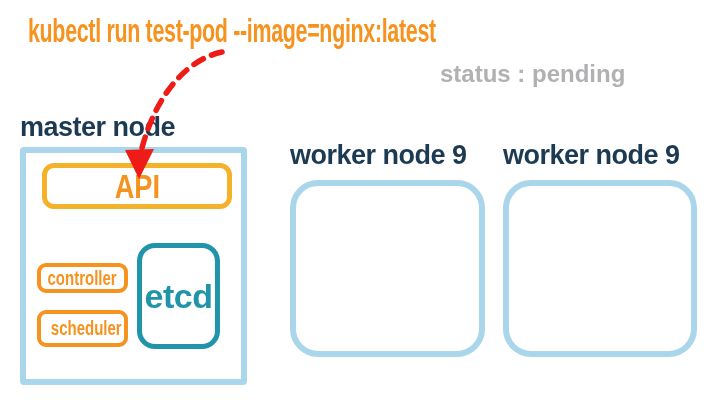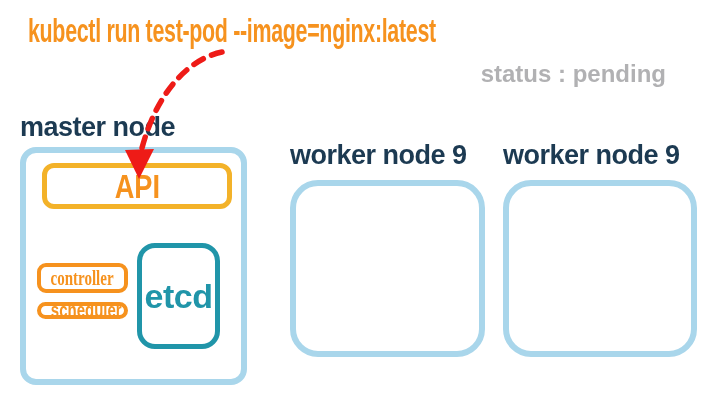--- a/index.html
+++ b/index.html
@@ -30,38 +30,38 @@
     font-size:34px;line-height:40px;letter-spacing:-0.5px;
     color:var(--command-orange);
     white-space:nowrap;
     transform:scaleX(0.63);
     transform-origin:left center;
   }
   .status{
     position:absolute;left:440px;top:59px;width:226px;
     font-size:24px;line-height:30px;
     color:var(--status-gray);
-    text-align:right;
+    text-align:left;
     white-space:nowrap;
   }
   
   .node-label{
     position:absolute;
     font-size:27px;line-height:32px;letter-spacing:-0.5px;
     color:var(--label-navy);
     white-space:nowrap;
   }
   .master-label{left:20px;top:111px;width:227px;}
   .worker1-label{left:290px;top:139px;width:195px;}
   .worker2-label{left:503px;top:139px;width:194px;}
   
   .node-box{
     position:absolute;
     border:6px solid var(--node-border-blue);
-    border-radius:16px;
+    border-radius:4px;
     background:#ffffff;
   }
   .master-box{left:20px;top:147px;width:227px;height:238px;}
   .worker1-box{left:290px;top:180px;width:195px;height:177px;border-radius:28px;}
   .worker2-box{left:503px;top:180px;width:194px;height:177px;border-radius:28px;}
   
   .component{
     position:absolute;
     display:flex;align-items:center;justify-content:center;
     background:#ffffff;
@@ -84,22 +84,22 @@
     letter-spacing:-0.5px;
   }
   .small-comp{
     left:11px;width:91px;height:30px;
     border:4px solid var(--component-orange);
     border-radius:9px;
     color:var(--component-orange);
     font-size:20px;
   }
   .small-comp .comp-text{transform:scaleX(0.75);}
-  .controller-box{top:110px;font-family:Liberation Serif, serif;}
-  .scheduler-box{top:149px;height:17px;padding-left:8px;}
+  .controller-box{top:110px;}
+  .scheduler-box{top:157px;height:37px;padding-left:8px;}
   
   .arrow-svg{
     position:absolute;left:0;top:0;width:714px;height:400px;
     pointer-events:none;
   }
 </style>
 </head>
 <body>
 
 <div class="stage">

